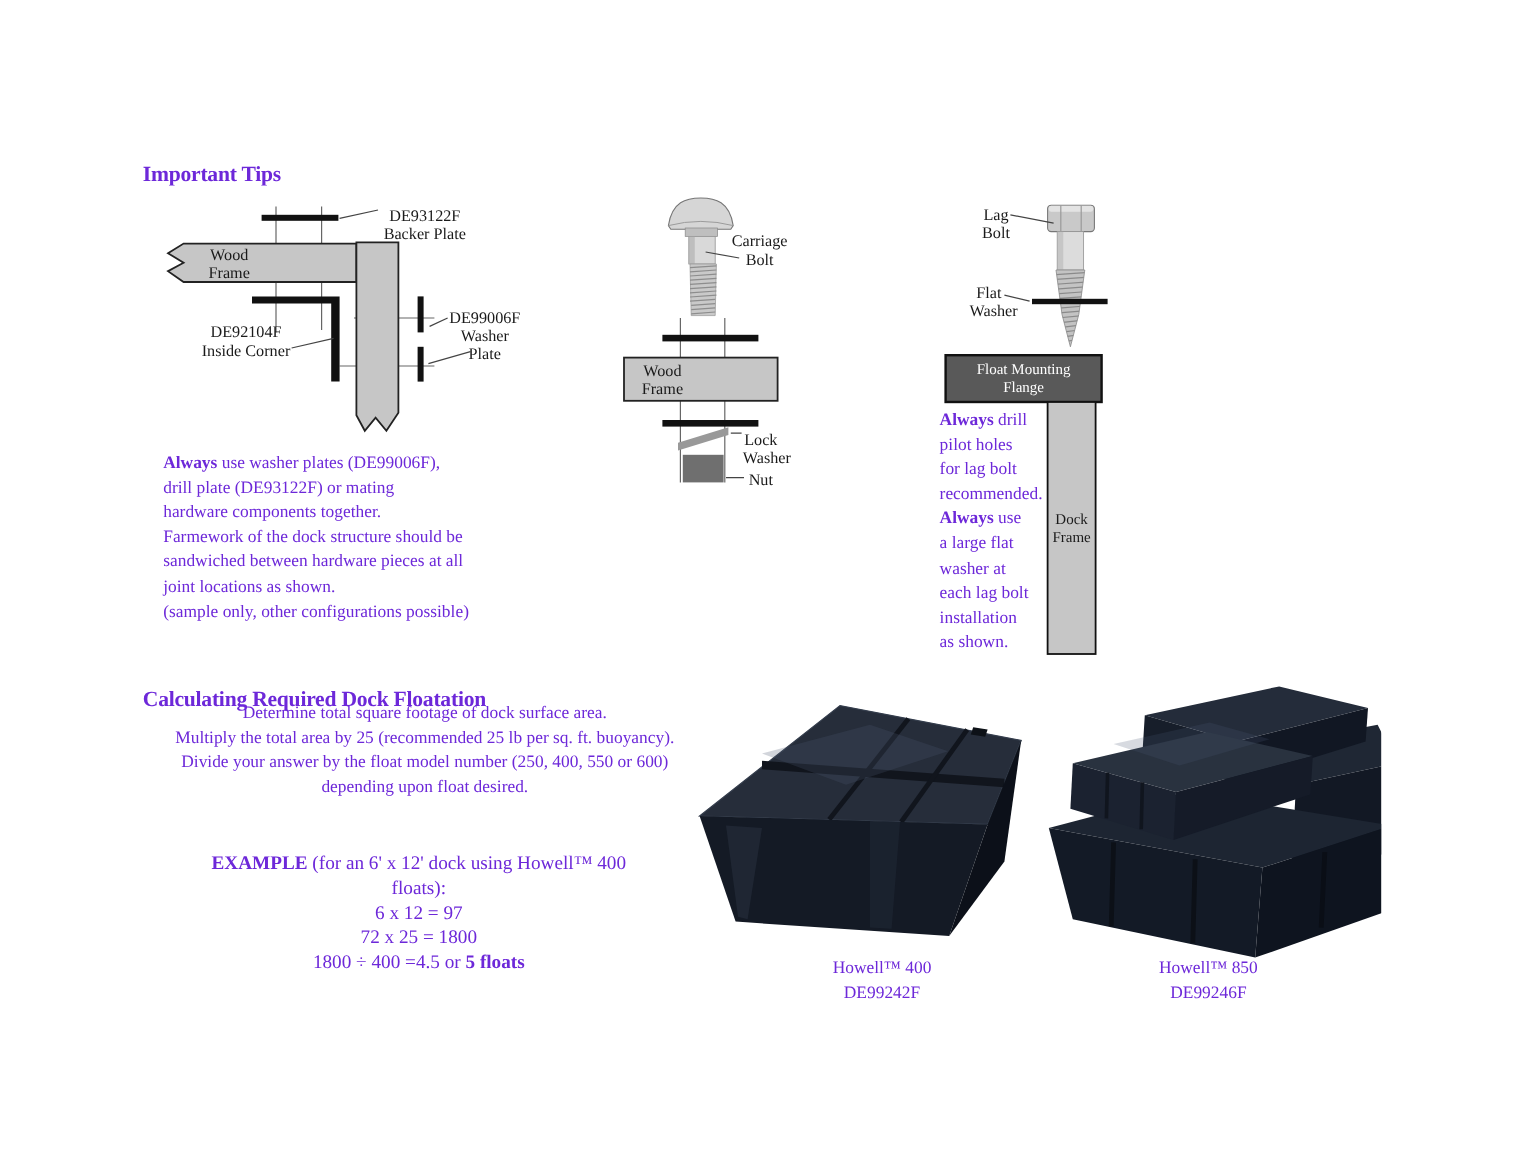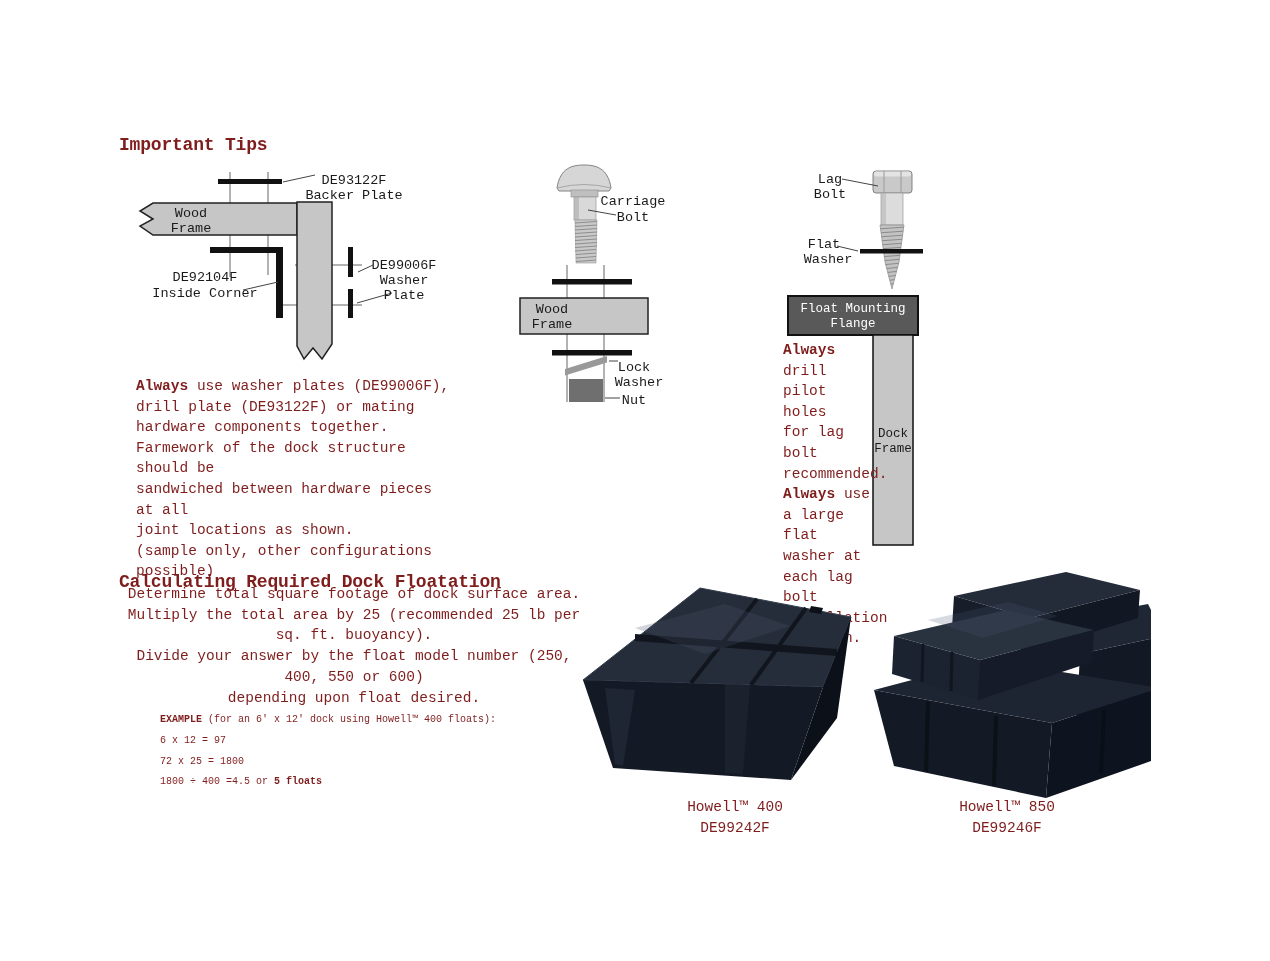--- a/index.html
+++ b/index.html
@@ -1,23 +1,23 @@
 <!DOCTYPE html>
 <html><head>
 <meta charset="utf-8">
 <style>
   html,body{margin:0;padding:0;background:#fff;}
   .page{position:relative;width:1151px;height:961px;background:#ffffff;
-        font-family:Liberation Mono, monospace;color:#7f1d1d;overflow:hidden;}
+        font-family:Liberation Serif, serif;color:#6d28d9;overflow:hidden;}
   .abs{position:absolute;}
   .h1{font-size:18px;font-weight:700;letter-spacing:-0.2px;}
   .cap{font-size:14.5px;line-height:20.6px;white-space:pre-line;}
   .cap b{font-weight:700;margin-top:18px;}
   .bodytext{font-size:14.5px;line-height:20.7px;white-space:pre-line;}
-  .example{font-size:10px;line-height:20.8px;text-align:left;}
+  .example{font-size:16px;line-height:20.8px;text-align:center;}
   .example b{font-weight:700;}
   .prod-label{font-size:14.5px;line-height:21px;text-align:center;}
   svg text{font-size:13.5px;fill:#1a1a1a;}
   svg text.sm{font-size:12.5px;}
   svg text.wht{fill:#ffffff;font-size:12.5px;}
 </style>
 </head>
 <body>
 
 <div class="page">

